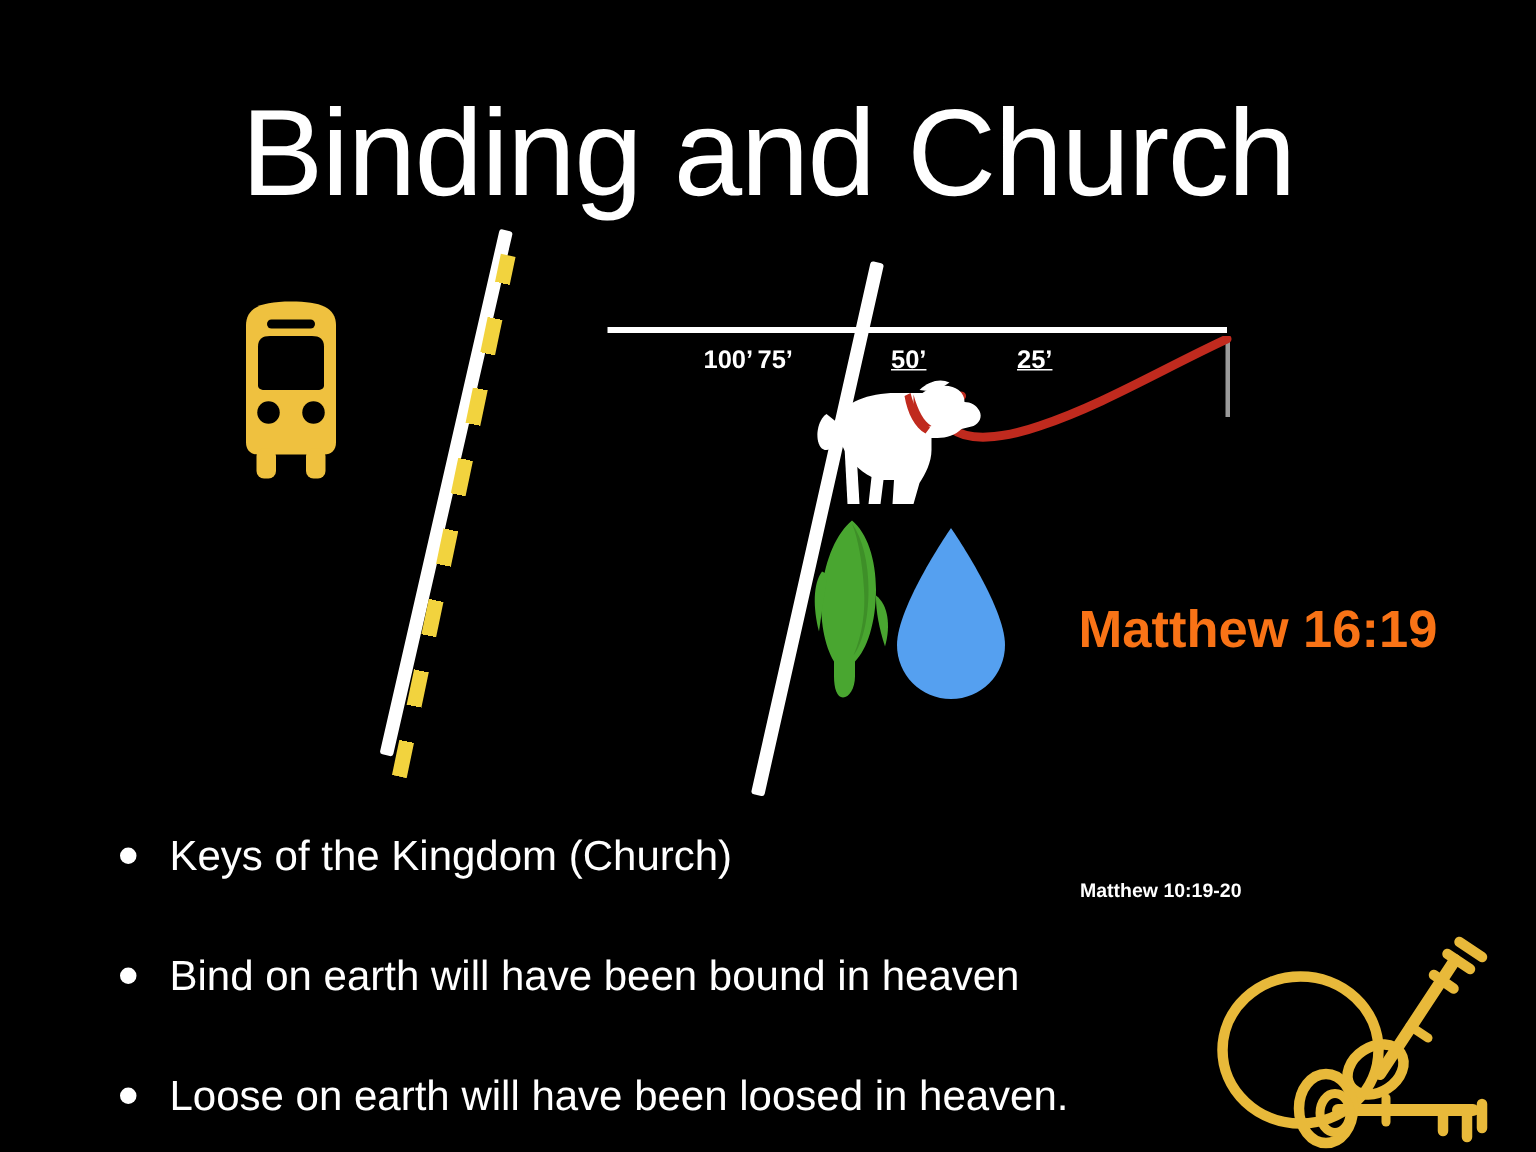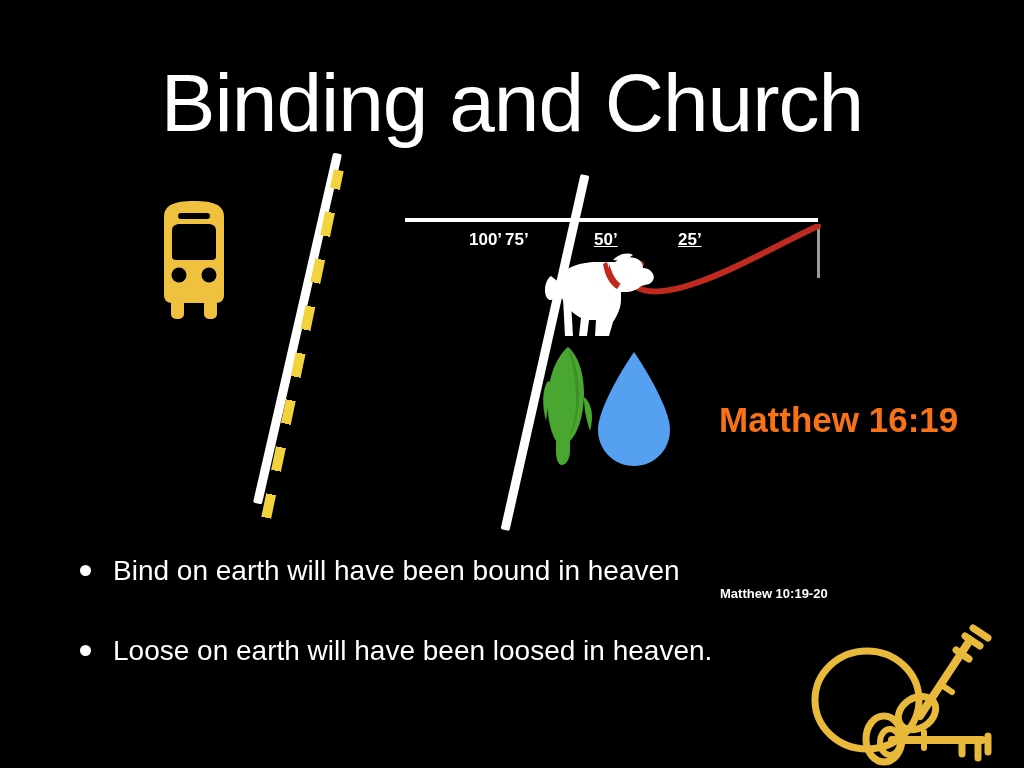--- a/index.html
+++ b/index.html
@@ -273,20 +273,24 @@
     </svg>
   </div>
 
   <div id="ref-main">Matthew 16:19</div>
 
   <div id="ref-small">Matthew 10:19-20</div>
 
   <div id="bullets">
     <div class="bullet-row">
       <span class="bullet-dot"></span>
+      <span class="bullet-text">Keys of the Kingdom (Church)</span>
+    </div>
+    <div class="bullet-row">
+      <span class="bullet-dot"></span>
       <span class="bullet-text">Bind on earth will have been bound in heaven</span>
     </div>
     <div class="bullet-row">
       <span class="bullet-dot"></span>
       <span class="bullet-text">Loose on earth will have been loosed in heaven.</span>
     </div>
   </div>
 
   <div id="keys">
     <svg viewBox="0 0 222 156" width="222" height="156" aria-hidden="true">

